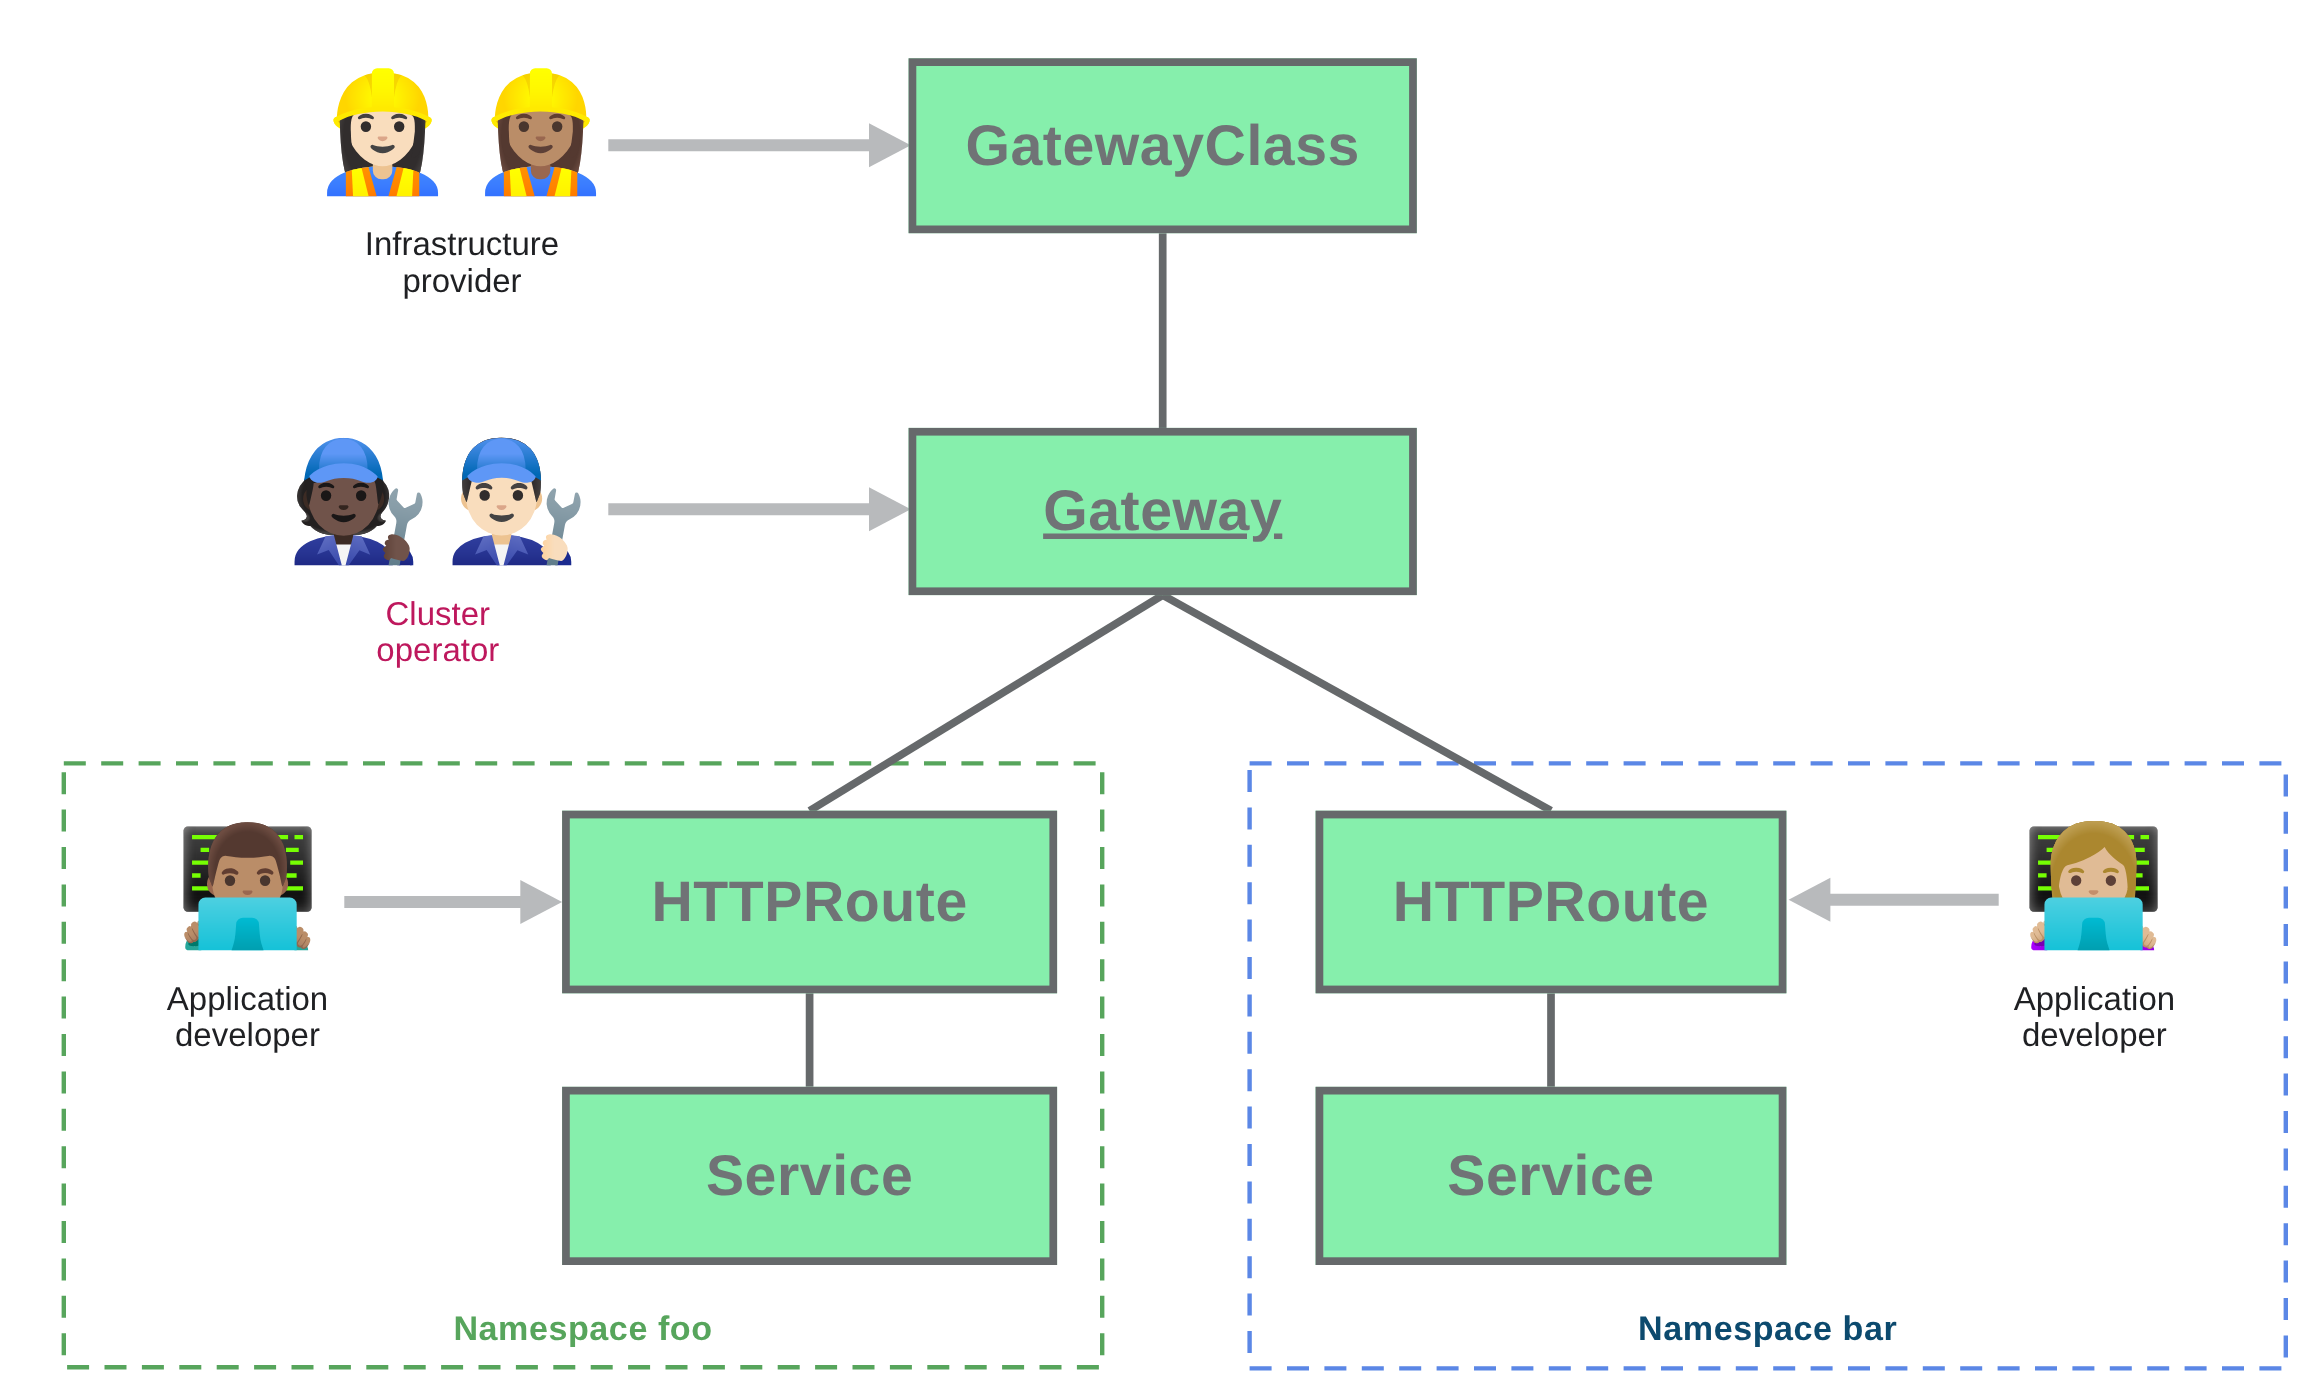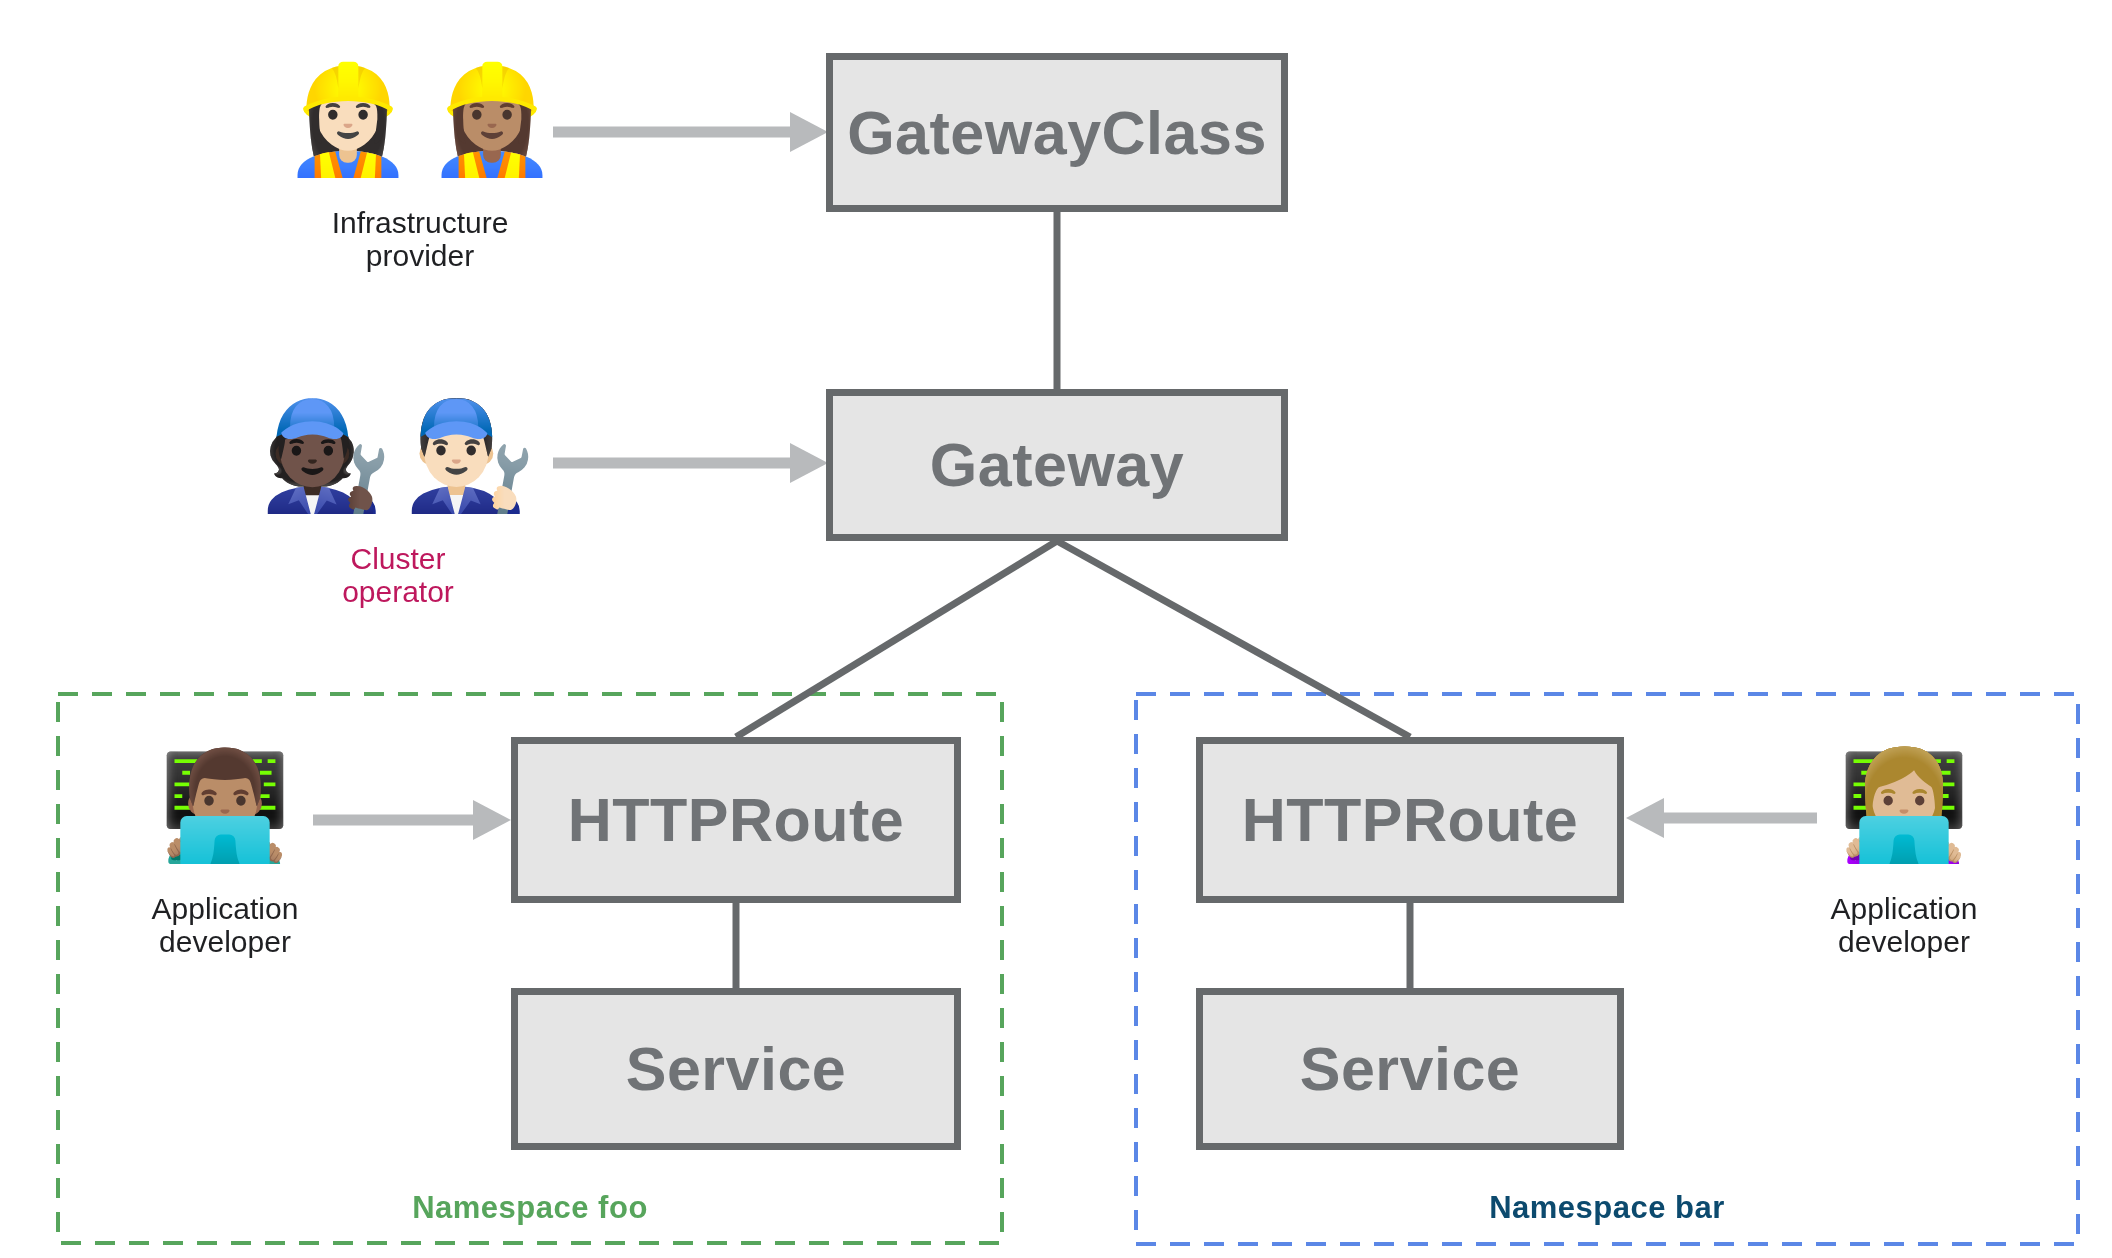--- a/index.html
+++ b/index.html
@@ -12,33 +12,33 @@
     overflow: hidden;
   }
   .edges {
     position: absolute;
     left: 0; top: 0;
     width: 2112px; height: 1258px;
   }
   .node {
     position: absolute;
     box-sizing: border-box;
-    background: #e5e5e5;
+    background: #86efac;
     border: 7px solid #66696b;
     display: flex;
     align-items: center;
     justify-content: center;
-    font-size: 61px;
+    font-size: 52px;
     font-weight: 700;
     color: #707376;
     letter-spacing: 0.5px;
     text-align: center;
   }
   #node-gatewayclass { left: 826px; top: 53px;  width: 462px; height: 159px; }
-  #node-gateway      { left: 826px; top: 389px; width: 462px; height: 152px; }
+  #node-gateway      { left: 826px; top: 389px; width: 462px; height: 152px; text-decoration: underline; }
   #node-httproute-foo{ left: 511px; top: 737px; width: 450px; height: 166px; }
   #node-service-foo  { left: 511px; top: 988px; width: 450px; height: 162px; }
   #node-httproute-bar{ left: 1196px; top: 737px; width: 428px; height: 166px; }
   #node-service-bar  { left: 1196px; top: 988px; width: 428px; height: 162px; }
 
   .persona {
     position: absolute;
     display: flex;
     flex-direction: column;
     align-items: center;

